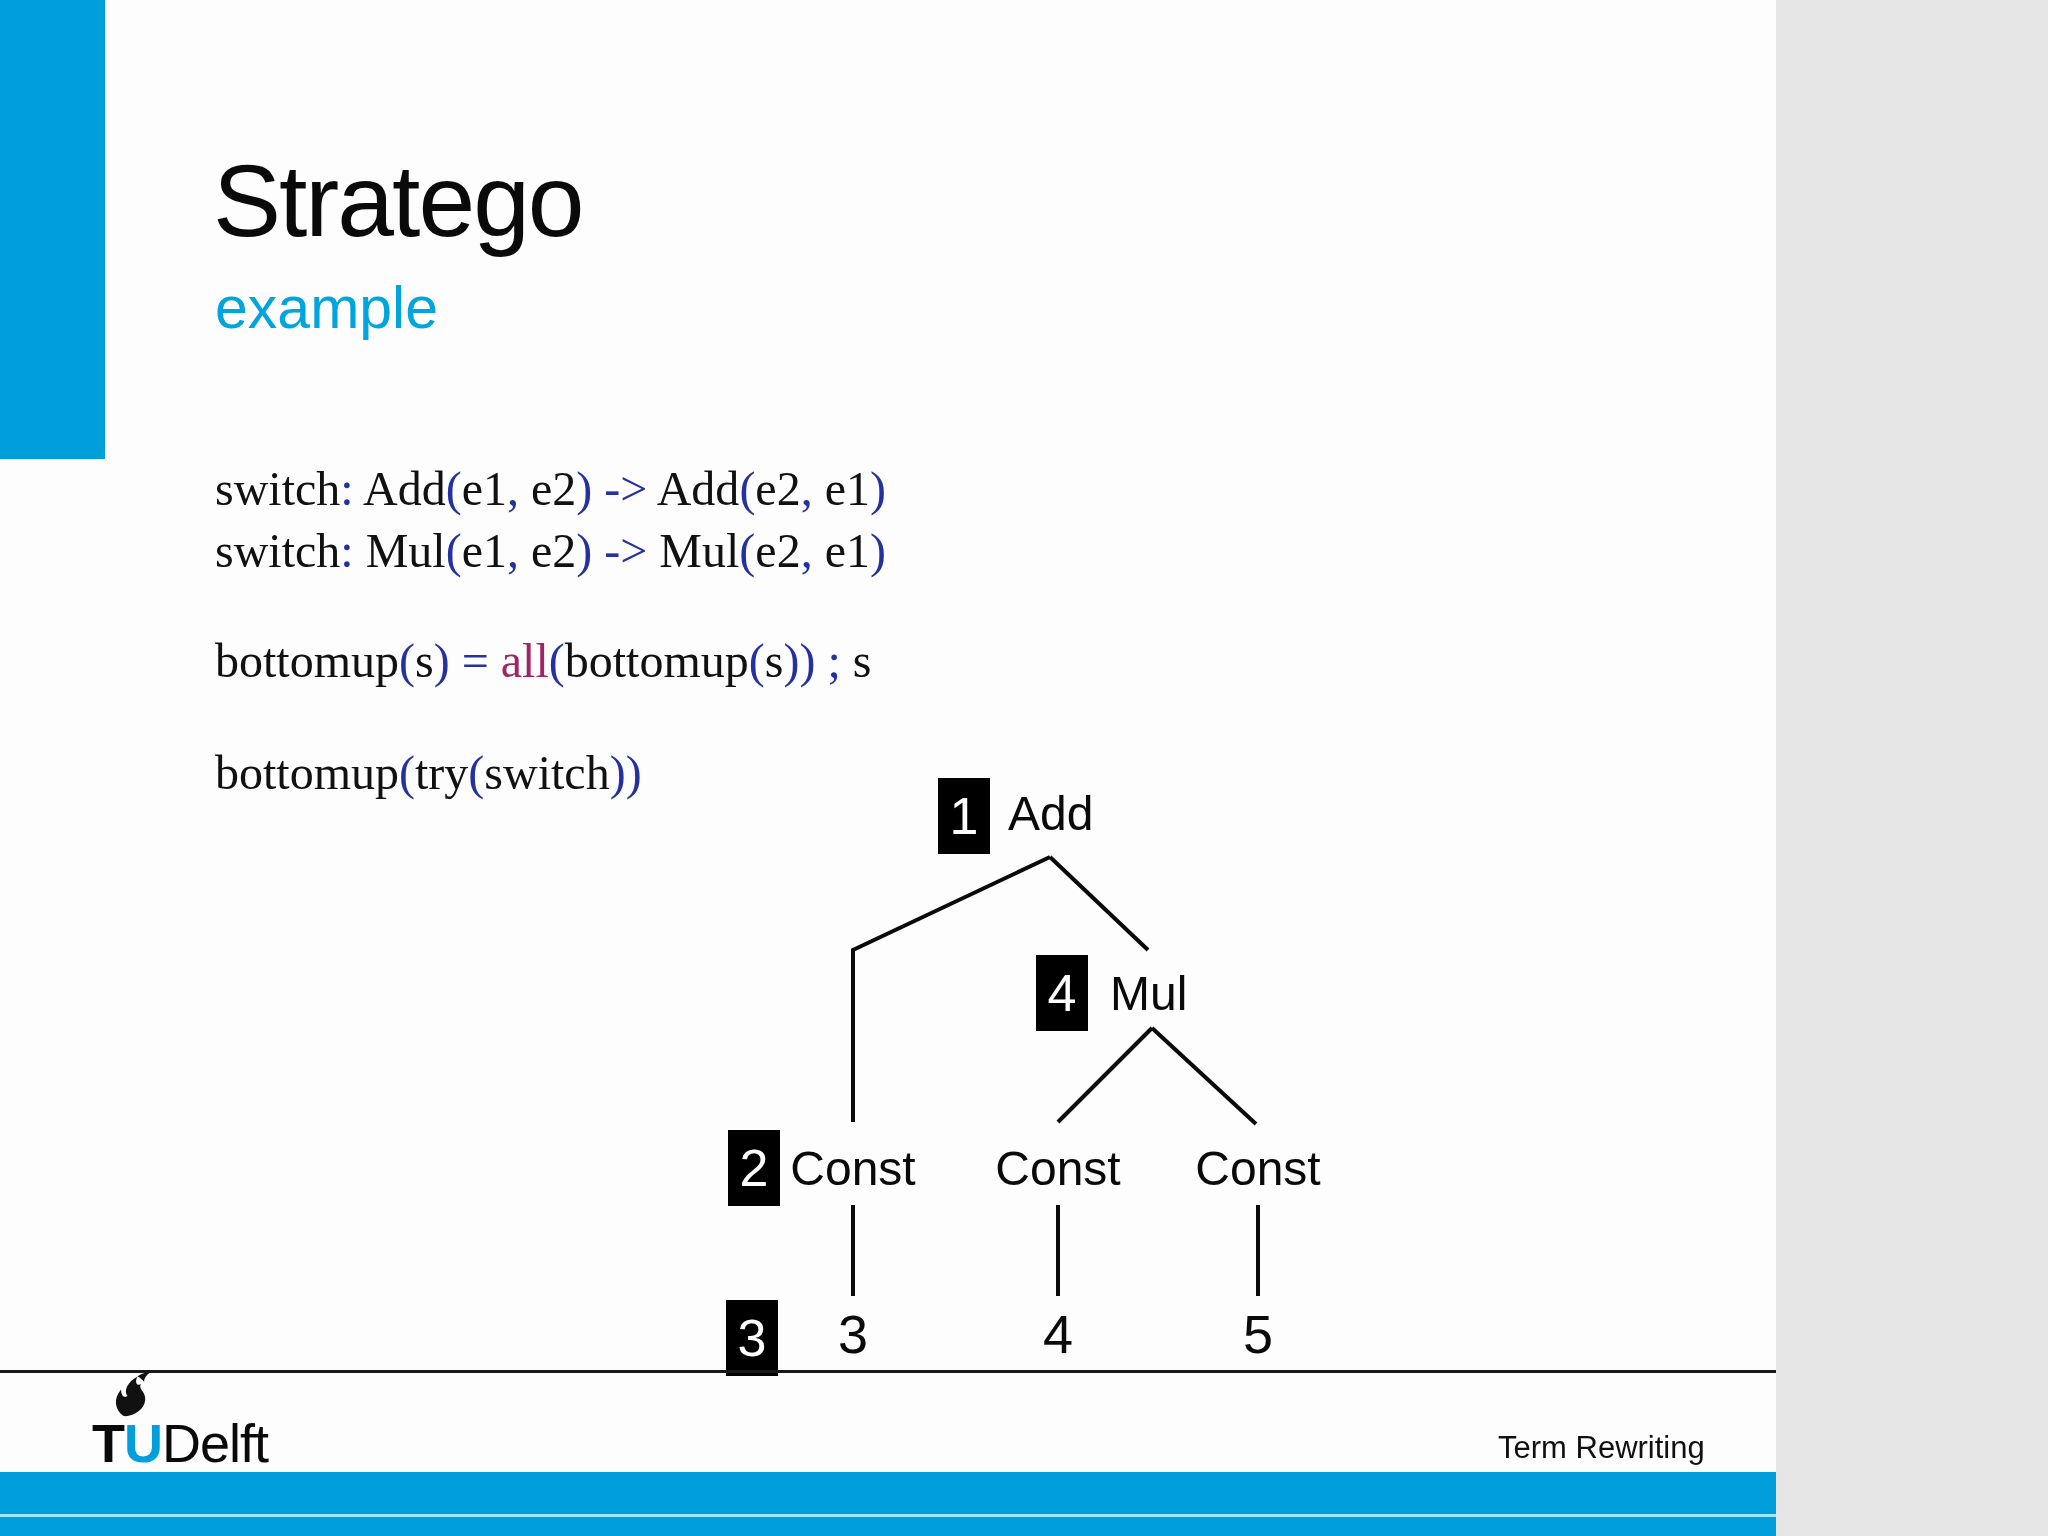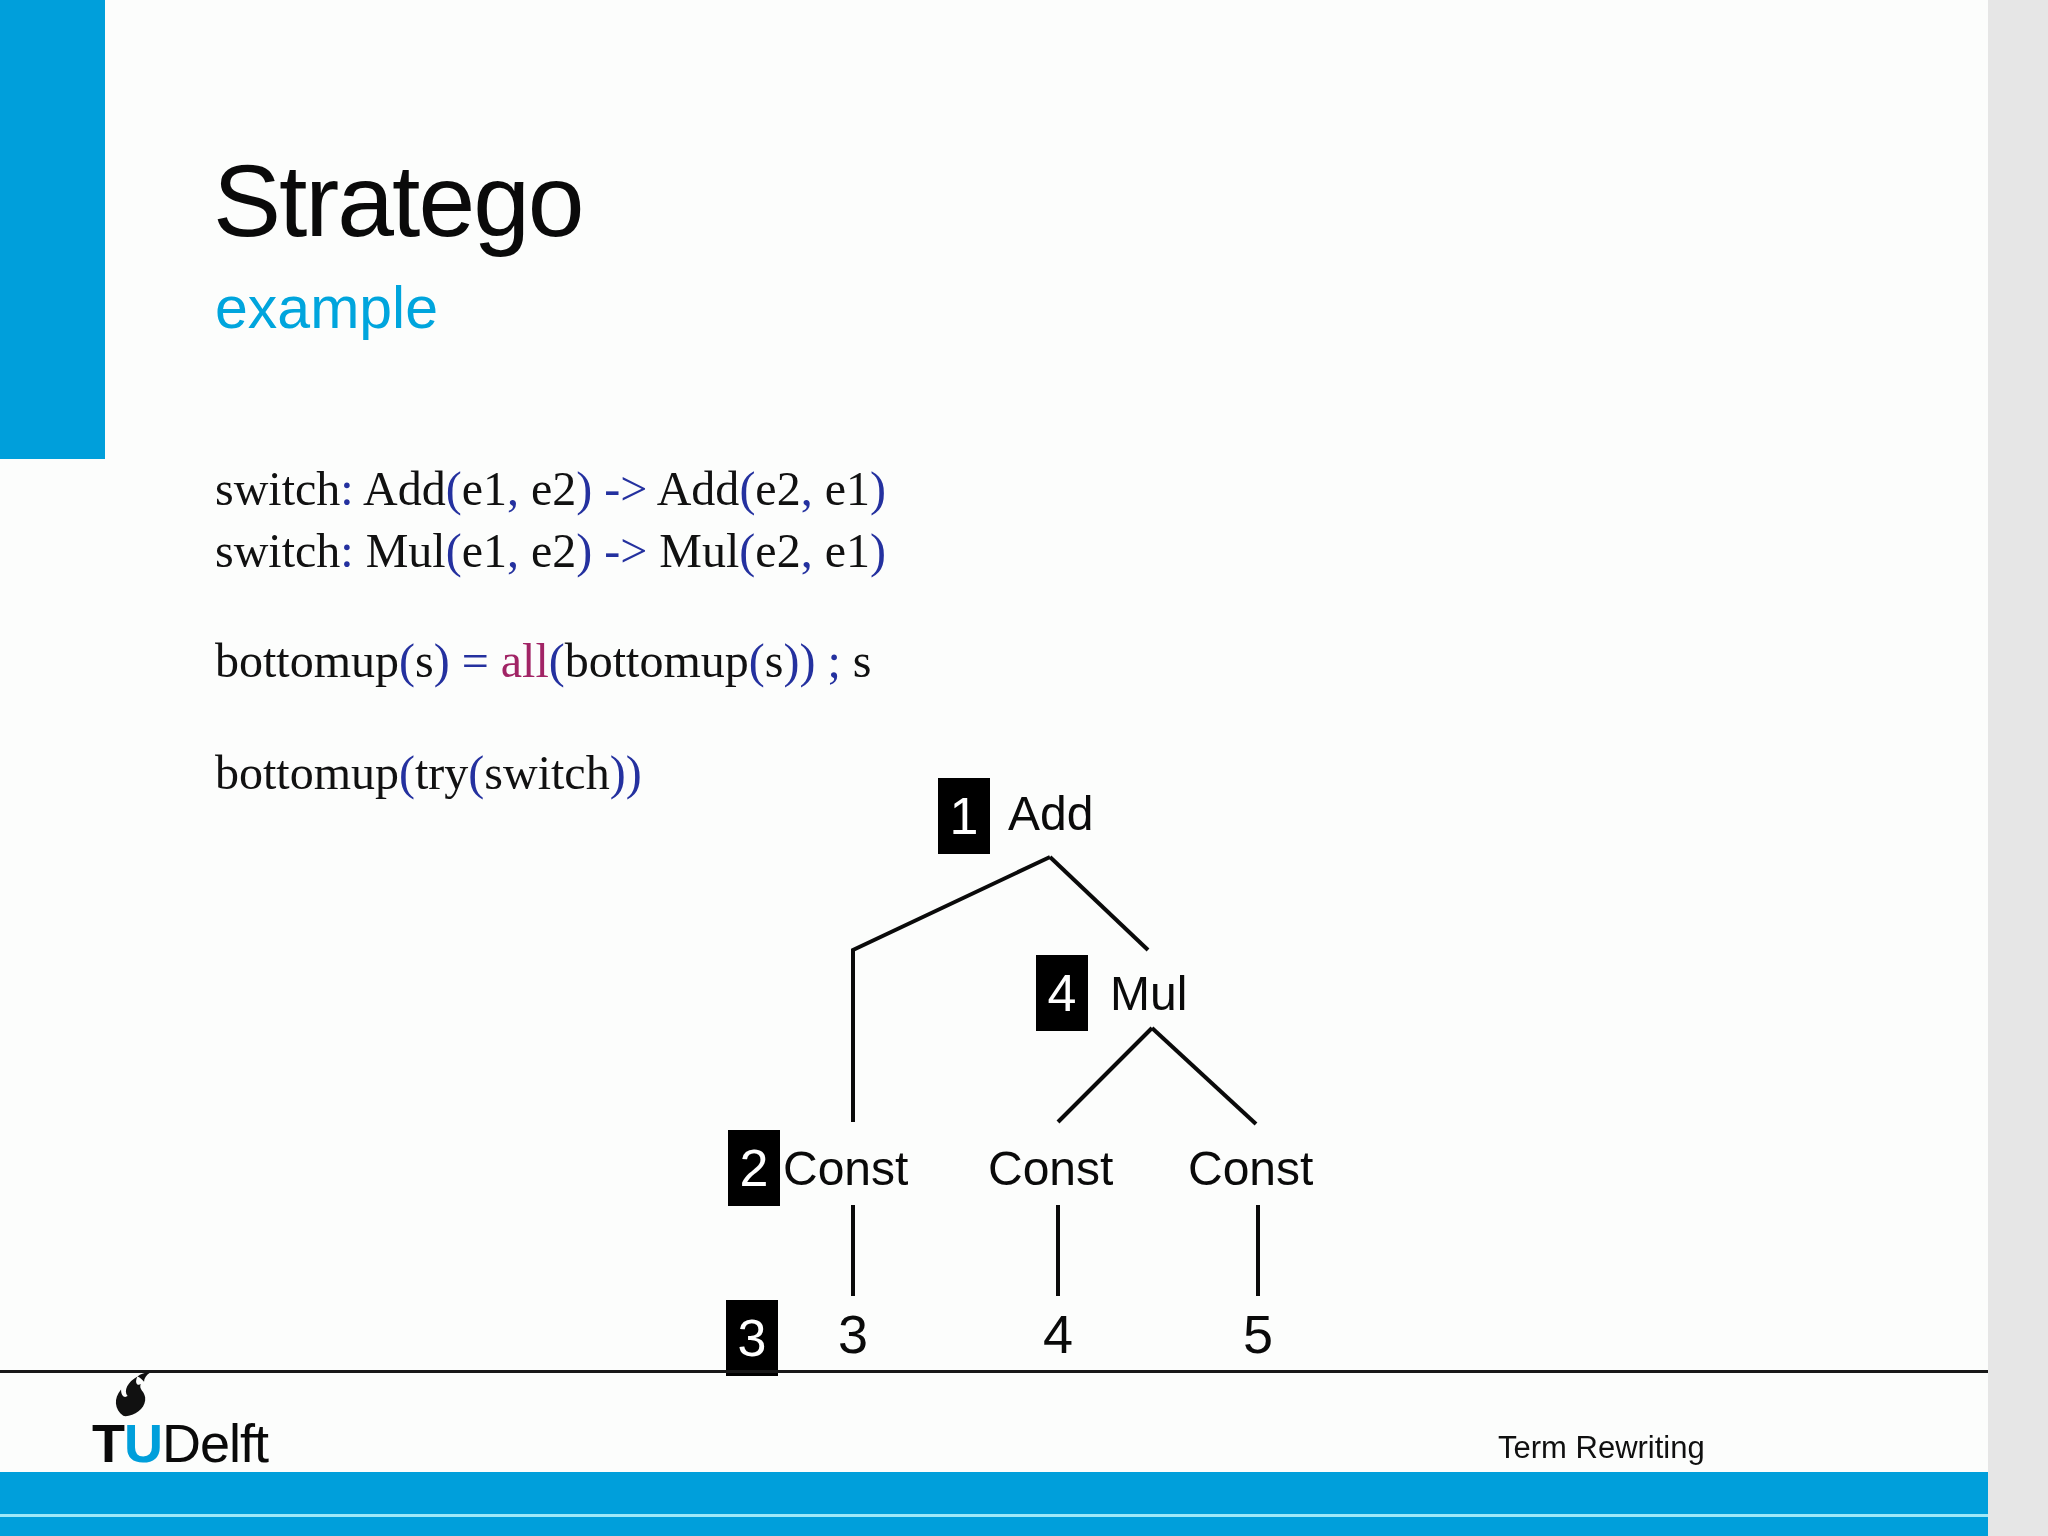--- a/index.html
+++ b/index.html
@@ -1,18 +1,18 @@
 <!DOCTYPE html>
 <html><head>
 <meta charset="utf-8">
 <style>
   html,body{margin:0;padding:0;background:#e6e6e6;}
   .slide{
     position:relative;
-    width:1988px;height:1536px;
+    width:1776px;height:1536px;
     background:#fcfdfc;
     overflow:hidden;
     font-family:"Liberation Sans",sans-serif;
     color:#0a0a0a;
   }
   
   .left-bar{position:absolute;left:0;top:0;width:105px;height:459px;background:var(--brand,#009fdb);}
   
   .title{position:absolute;left:213px;top:148px;font-size:102px;letter-spacing:-2px;line-height:1.05;color:#0a0a0a;}
   .subtitle{position:absolute;left:215px;top:278px;font-size:59px;line-height:1.05;color:var(--brand-light,#00a5dd);}
@@ -26,21 +26,21 @@
   .tok-k{color:var(--code-kw,#a12465);}
   .tok-i{color:var(--code-text,#111);}
   
   .edges{position:absolute;left:0;top:0;pointer-events:none;}
   .badge{
     position:absolute;background:#000;color:#fff;
     display:flex;align-items:center;justify-content:center;
     font-size:52px;width:52px;height:76px;
   }
   .tnode{position:absolute;font-size:48px;line-height:1.1;color:#0a0a0a;}
-  .tnode.centered{width:140px;}
+  .tnode.centered{width:140px;text-align:center;}
   .leaf{position:absolute;width:60px;text-align:center;font-size:54px;color:#0a0a0a;}
   
   .footer-rule{position:absolute;left:0;top:1370px;width:2048px;height:3px;background:#181818;}
   .logo{position:absolute;left:92px;top:1368px;width:260px;height:100px;text-align:center;}
   .logo .flame{position:absolute;left:18px;top:4px;}
   .logo .word{position:absolute;left:0px;top:44px;font-size:54px;letter-spacing:-1px;white-space:nowrap;}
   .logo .tu{font-weight:bold;}
   .logo .u{color:var(--brand,#009fdb);}
   .footer-right{
     position:absolute;left:1498px;top:1430px;

